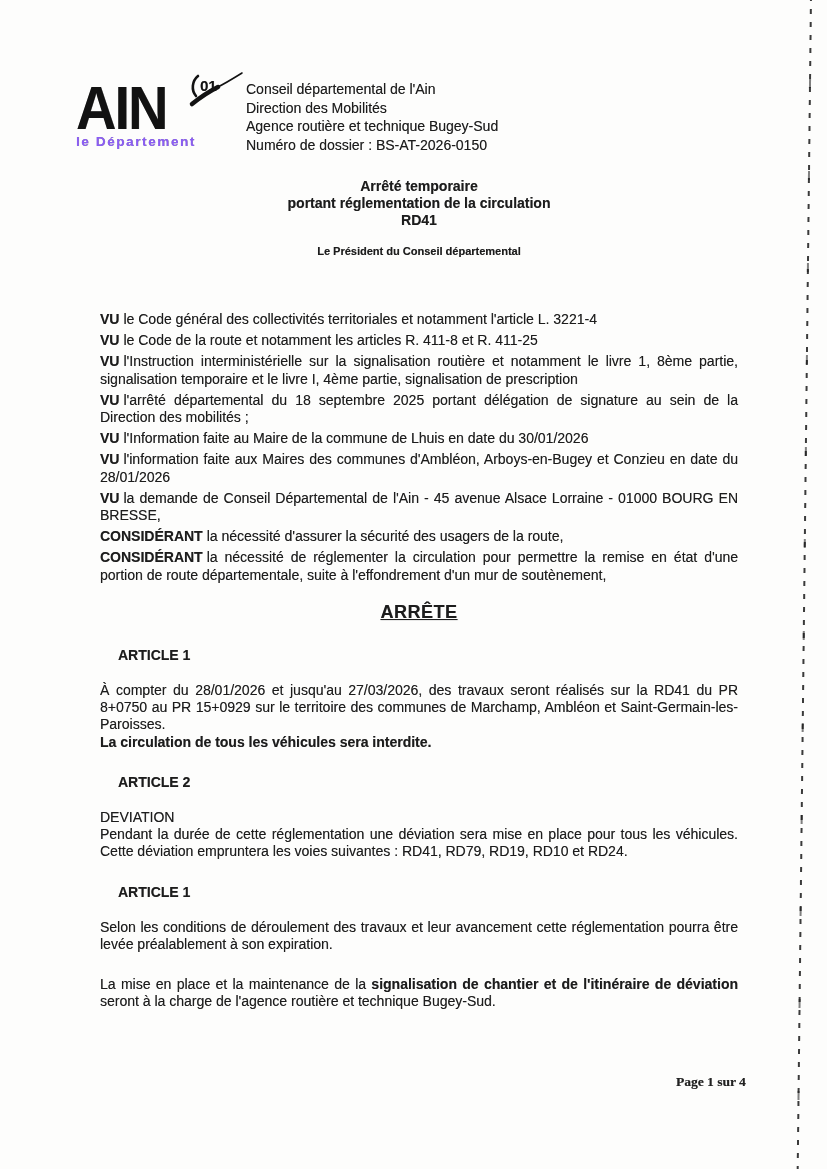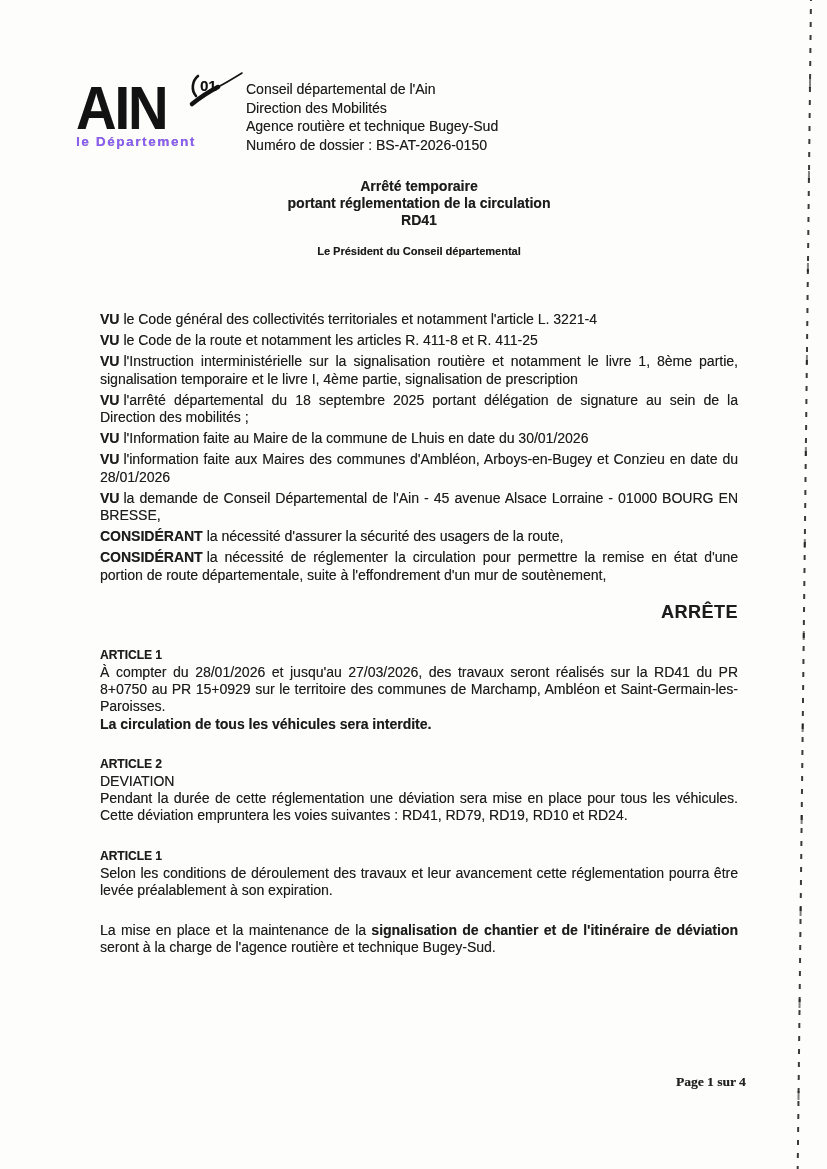--- a/index.html
+++ b/index.html
@@ -34,24 +34,24 @@
   .letterhead-text{margin-left:24px;padding-top:2px;font-size:14px;line-height:18.5px;}
   
   .doc-title{position:absolute;left:100px;top:178px;width:638px;text-align:center;
     font-size:14px;font-weight:bold;line-height:17px;}
   .issuer{position:absolute;left:100px;top:245px;width:638px;text-align:center;
     font-size:11px;font-weight:bold;}
   
   .content{position:absolute;left:100px;top:311px;width:638px;font-size:14px;line-height:17.2px;}
   .content p{margin:0 0 4px;text-align:justify;}
   .lbl{font-weight:bold;margin-right:4px;}
-  .decree{margin:16px 0 0;text-align:right;font-size:18px;font-weight:bold;
-    letter-spacing:.5px;line-height:24px;}
+  .decree{margin:16px 0 0;text-align:center;font-size:18px;font-weight:bold;
+    letter-spacing:.5px;text-decoration:underline;line-height:24px;}
   .article{margin-top:23px;}
-  .article h2{margin:0;font-size:12px;font-weight:bold;line-height:17.2px;}
+  .article h2{margin:18px;font-size:14px;font-weight:bold;line-height:17.2px;}
   .article .sub{text-align:left;margin:0;}
   .article p{margin:0;}
   .emph{font-weight:bold;}
   
   .footer{position:absolute;left:676px;top:1074px;
     font-family:"Liberation Serif", serif;font-size:13.5px;color:#222;font-weight:bold;}
 </style>
 </head>
 <body>
 

